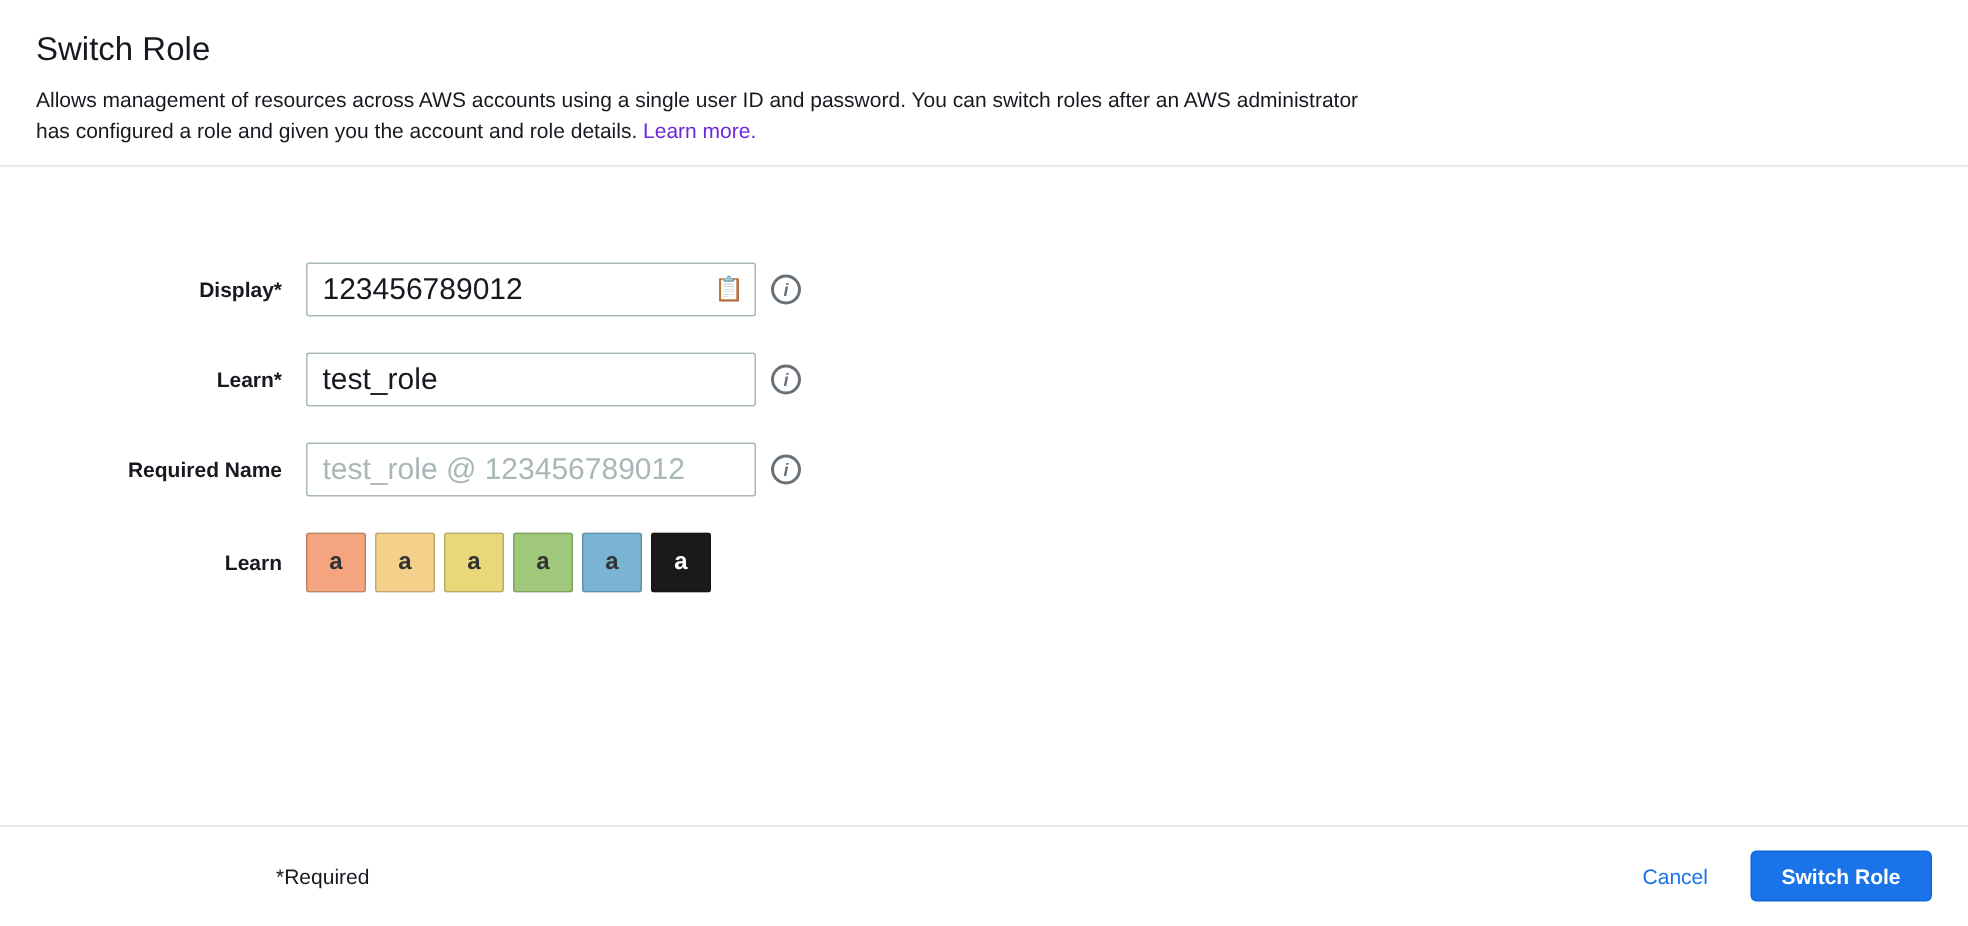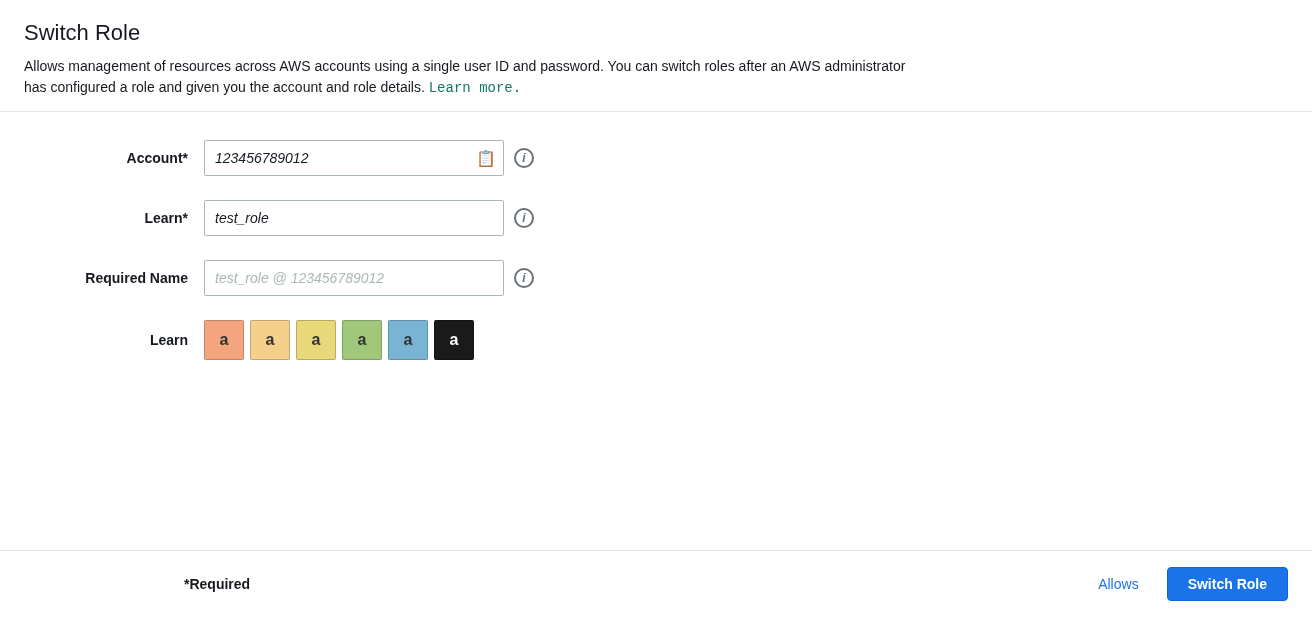--- a/index.html
+++ b/index.html
@@ -10,41 +10,41 @@
       color: #16191f;
       width: 1312px;
       min-height: 617px;
     }
     .dialog {
       background: #fff;
       width: 100%;
       min-height: 617px;
       display: flex;
       flex-direction: column;
+      gap: 36px;
     }
     .dialog-header {
       padding: 20px 24px 12px 24px;
       border-bottom: 1px solid #e1e4e8;
     }
     .dialog-title {
       font-size: 22px;
       font-weight: 400;
       color: #16191f;
       margin-bottom: 10px;
     }
     .dialog-description {
       font-size: 14px;
       color: #16191f;
       line-height: 1.5;
       max-width: 900px;
     }
     .dialog-description a {
-      color: #0f766e;
+      color: #6d28d9;
       text-decoration: none;
-      font-family: Liberation Mono, monospace;
     }
     .dialog-body {
       flex: 1;
       padding: 28px 24px 24px 24px;
     }
     .form-row {
       display: flex;
       align-items: center;
       margin-bottom: 24px;
     }
@@ -61,25 +61,24 @@
       display: flex;
       align-items: center;
       gap: 10px;
     }
     .form-input {
       width: 300px;
       height: 36px;
       padding: 6px 10px;
       border: 1px solid #aab7b8;
       border-radius: 2px;
-      font-size: 14px;
+      font-size: 20px;
       color: #16191f;
       outline: none;
       background: #fff;
-      font-style: italic;
     }
     .form-input::placeholder {
       color: #aab7b8;
     }
     .input-with-icon {
       position: relative;
       display: inline-flex;
       align-items: center;
     }
     .input-with-icon .form-input {
@@ -129,21 +128,21 @@
       color: #fff;
     }
     .dialog-footer {
       border-top: 1px solid #e1e4e8;
       padding: 16px 24px;
       display: flex;
       align-items: center;
       gap: 16px;
     }
     .required-label {
-      font-weight: 700;
+      font-weight: 400;
       font-size: 14px;
       color: #16191f;
       margin-right: auto;
       padding-left: 160px;
     }
     .btn-cancel {
       background: none;
       border: none;
       color: #1a73e8;
       font-size: 14px;
@@ -172,21 +171,21 @@
     <h1 class="dialog-title">Switch Role</h1>
     <p class="dialog-description">
       <span>Allows management of resources across AWS accounts using a single user ID and password. You can switch roles after an AWS administrator has configured a role and given you the account and role details. </span>
       <a href="#">Learn more.</a>
     </p>
   </div>
 
   <div class="dialog-body">
 
     <div class="form-row">
-      <label class="form-label">Account*</label>
+      <label class="form-label">Display*</label>
       <div class="form-control-wrap">
         <div class="input-with-icon">
           <input type="text" class="form-input" value="123456789012" style="">
           <span class="input-book-icon">📋</span>
         </div>
         <span class="info-icon">i</span>
       </div>
     </div>
 
     <div class="form-row">
@@ -215,17 +214,17 @@
           <div class="color-swatch" style="background-color: rgb(159, 200, 122);">a</div>
           <div class="color-swatch" style="background-color: rgb(122, 180, 212);">a</div>
           <div class="color-swatch dark" style="background-color: rgb(26, 26, 26);">a</div>
         </div>
     </div>
 
   </div>
 
   <div class="dialog-footer">
     <span class="required-label">*Required</span>
-    <button class="btn-cancel">Allows</button>
+    <button class="btn-cancel">Cancel</button>
     <button class="btn-switch-role">Switch Role</button>
   </div>
 
 </div>
 
 </body></html>

